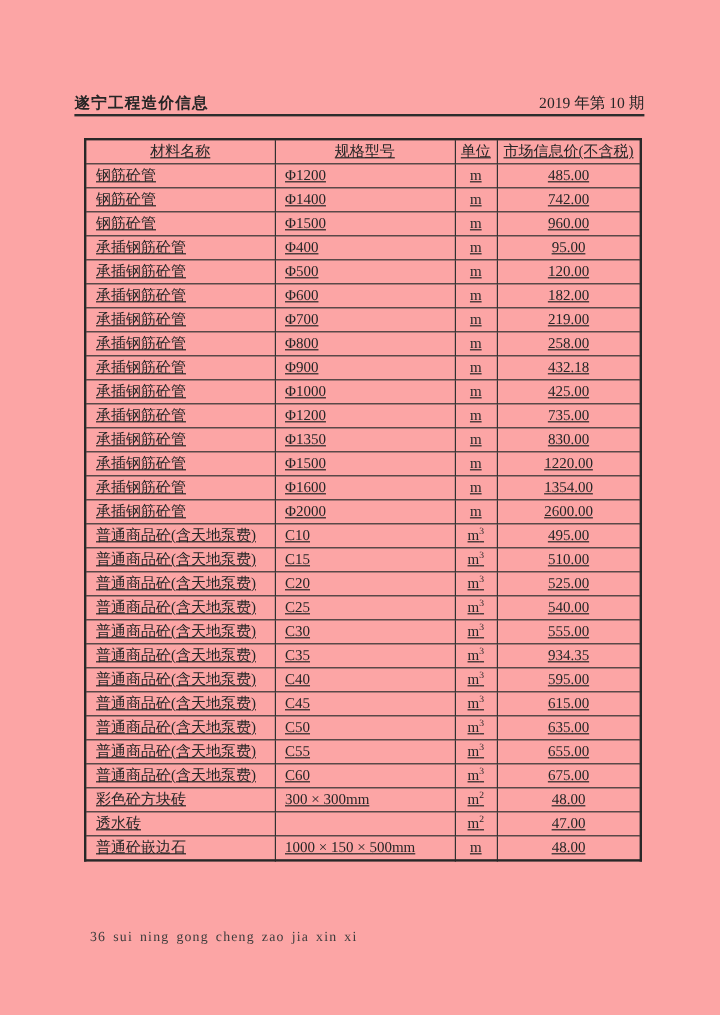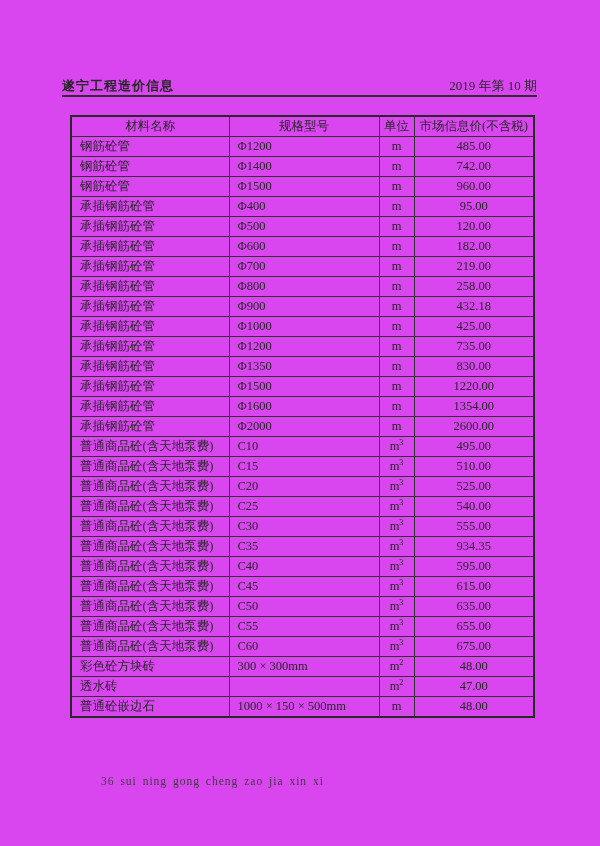--- a/index.html
+++ b/index.html
@@ -1,20 +1,20 @@
 <!DOCTYPE html>
 <html><head>
 <meta charset="utf-8">
 <style>
   html, body { margin: 0; padding: 0; }
   .page {
     position: relative;
     width: 600px;
     height: 846px;
-    background: #d946ef;
+    background: #fca5a5;
     font-family: "Liberation Serif", "DejaVu Serif", serif;
     color: #262626;
     overflow: hidden;
   }
   .header-title {
     position: absolute;
     left: 62px;
     top: 77px;
     font-size: 13px;
     font-weight: bold;
@@ -38,20 +38,21 @@
   }
   .price-table {
     position: absolute;
     left: 70px;
     top: 115px;
     width: 463px;
     border-collapse: collapse;
     table-layout: fixed;
     font-size: 12.5px;
     color: #262626;
+    text-decoration: underline;
   }
   .price-table, .price-table th, .price-table td {
     border: 1px solid #323232;
   }
   .price-table { border: 2px solid #282828; }
   .price-table th {
     font-weight: normal;
     text-align: center;
     height: 19px;
     padding: 0;
@@ -80,21 +81,20 @@
   }
   .footer-slug {
     position: absolute;
     left: 75px;
     top: 775px;
     font-size: 11.5px;
     color: #3c3c3c;
     letter-spacing: 1px;
     word-spacing: 2px;
     white-space: nowrap;
-    margin-left: 26px;
   }
 </style>
 </head>
 <body>
 
 <div class="page">
 
   <div class="header-title">遂宁工程造价信息</div>
 
   <div class="header-issue">2019 年第 10 期</div>

